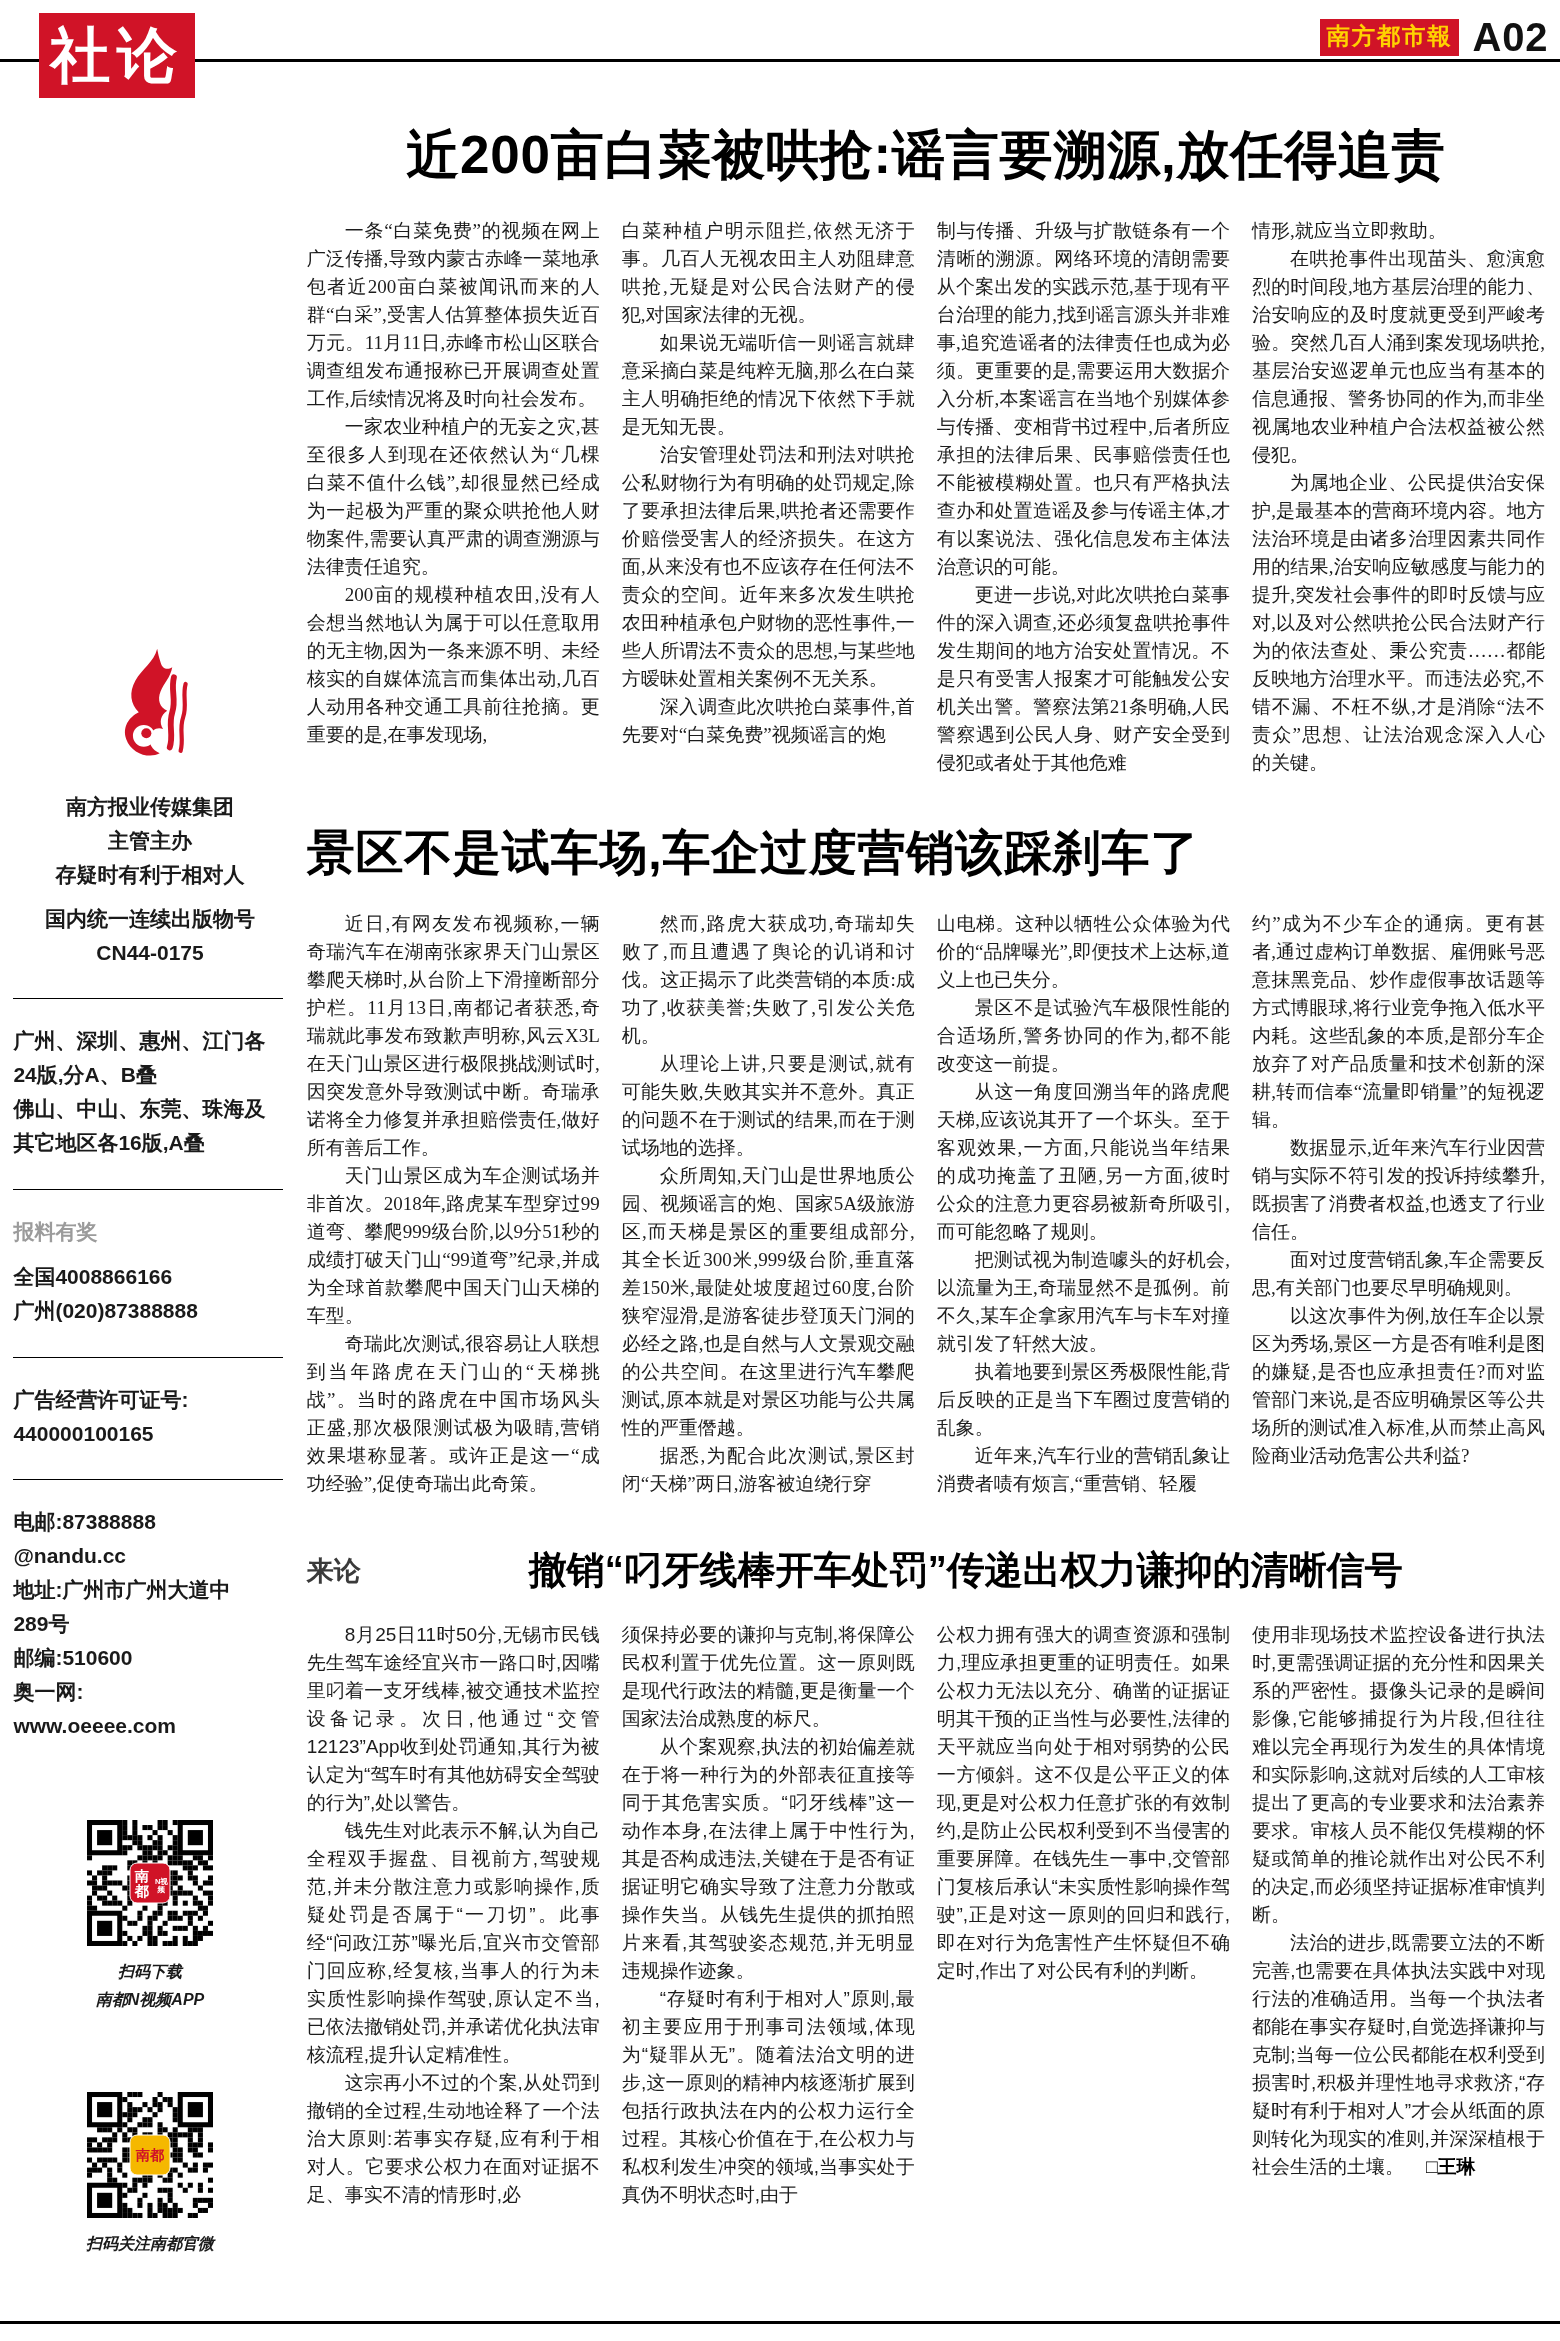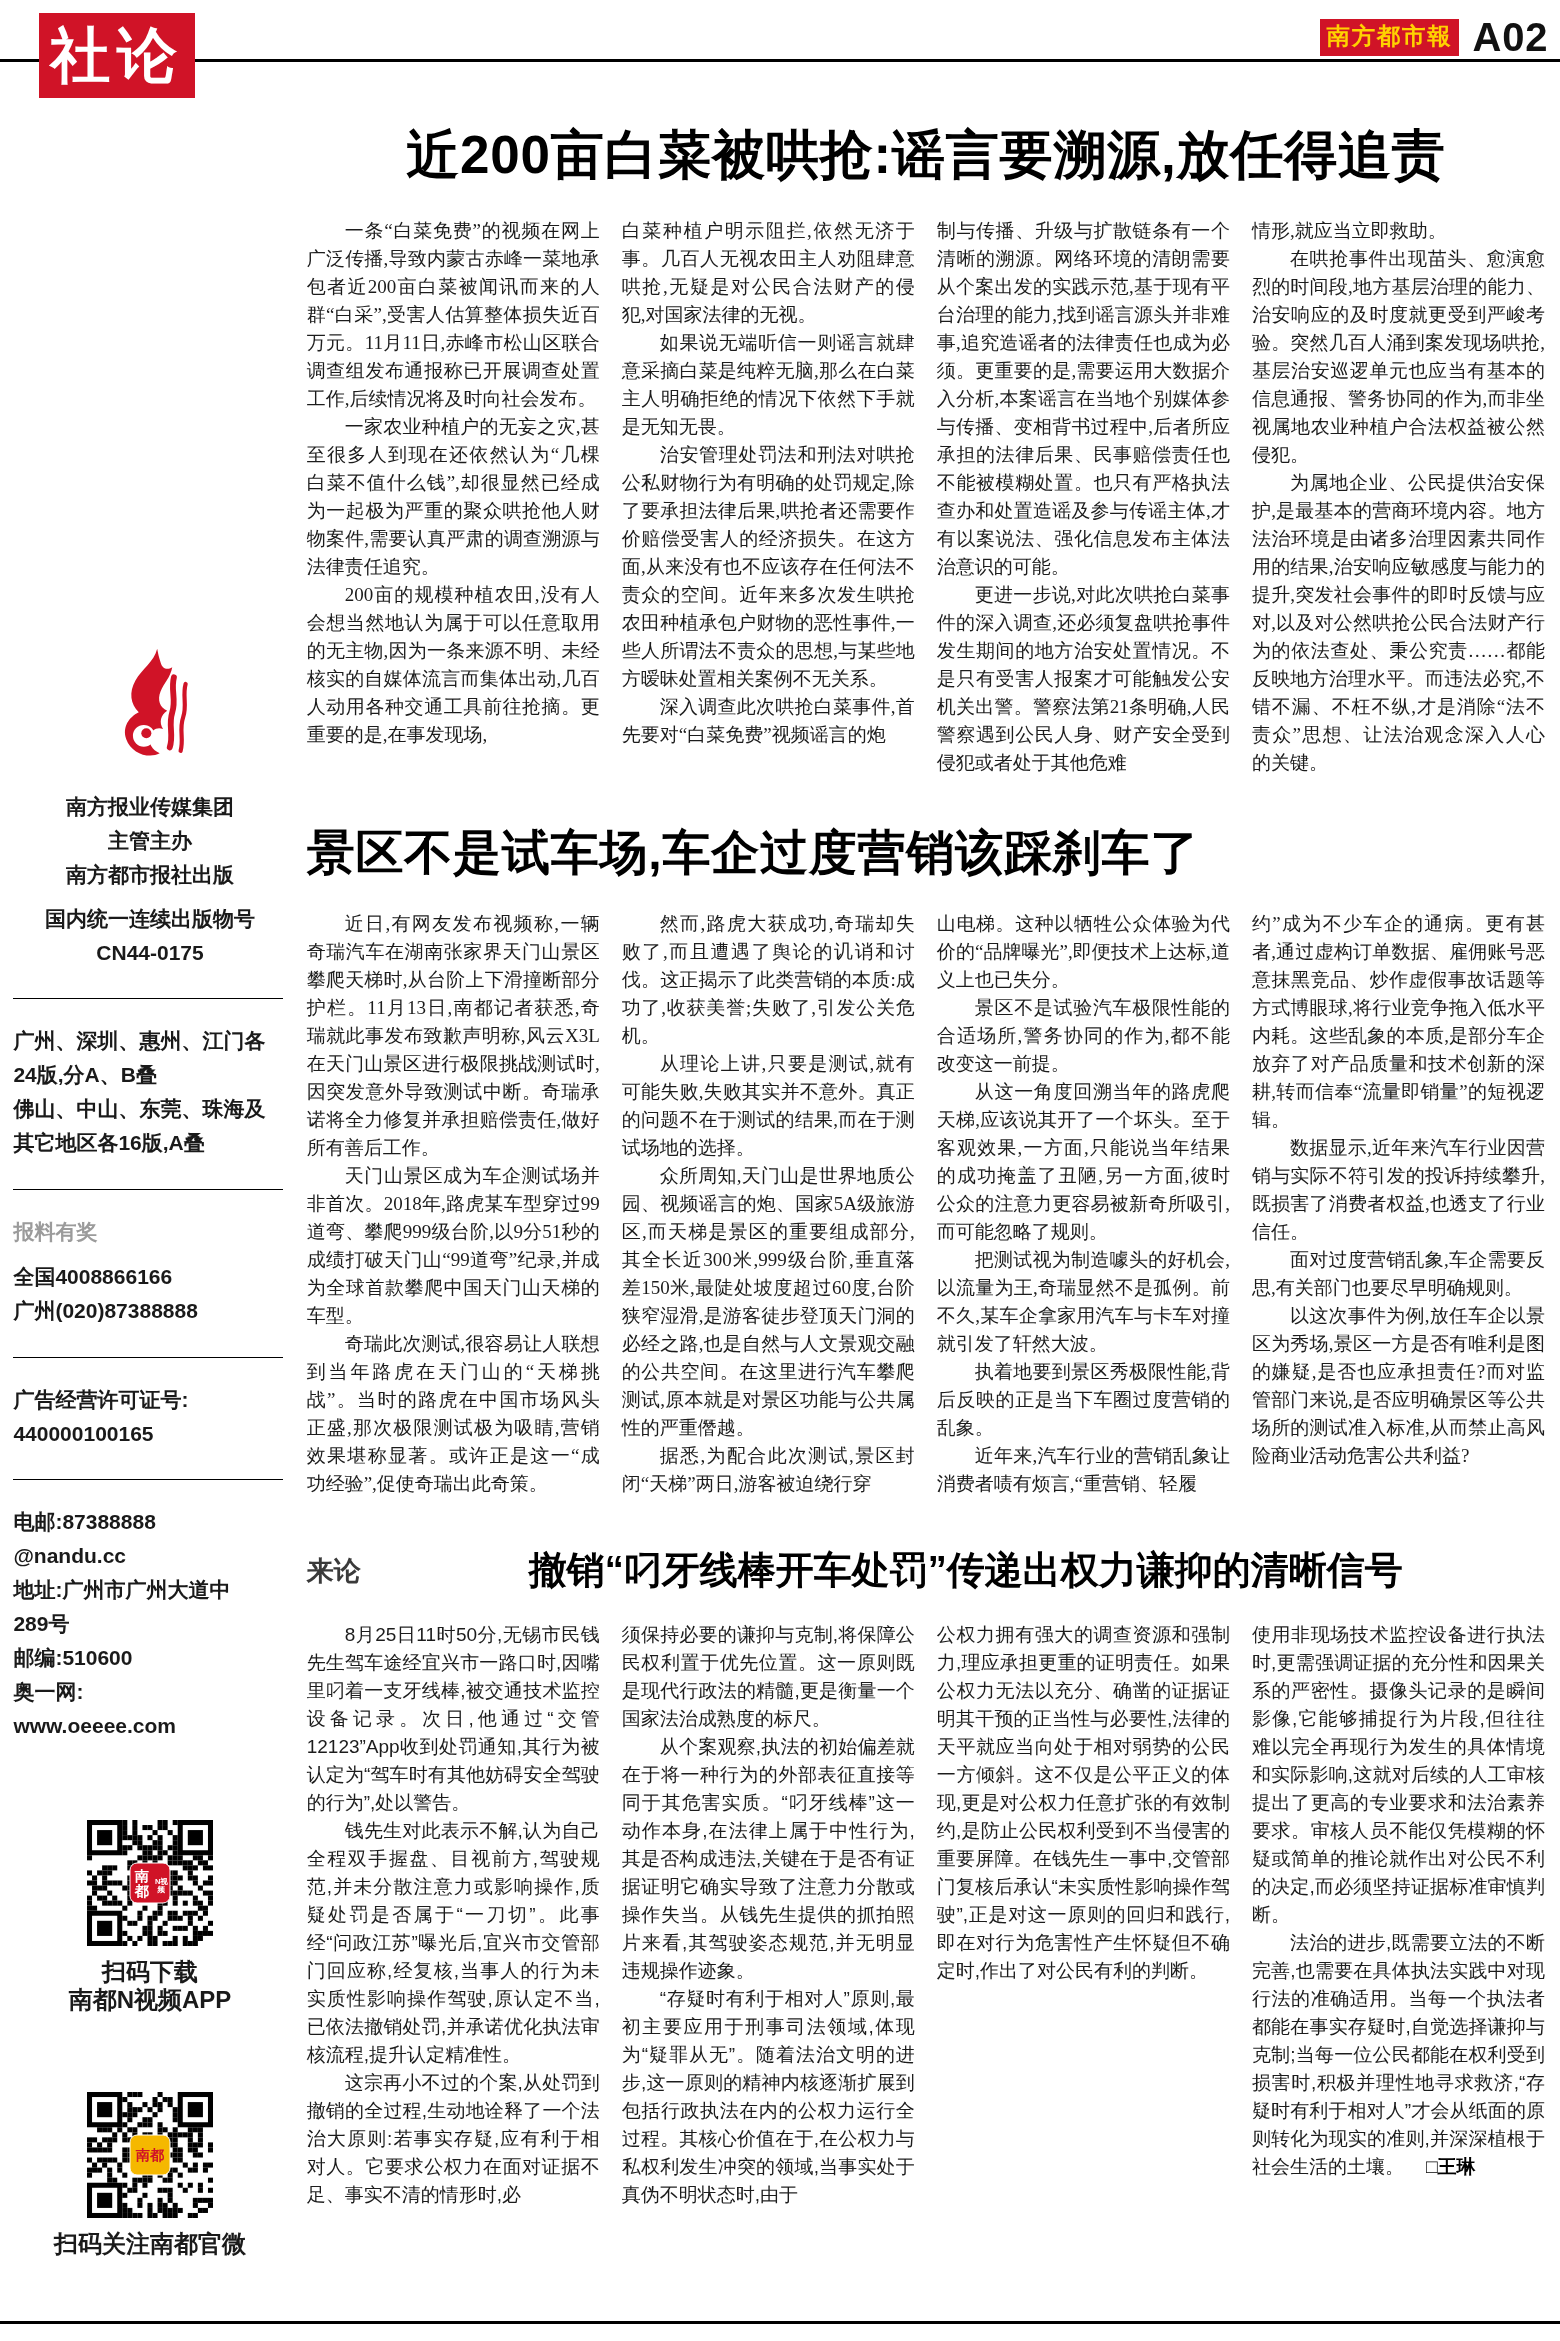--- a/index.html
+++ b/index.html
@@ -31,21 +31,21 @@
   .qr-block{ margin-top:77px; text-align:center; }
   .qr{ position:relative; width:126px; height:126px; margin:0 auto 11.7px; background:#fff; }
   .qr svg{ display:block; }
   .qr-logo{ position:absolute; left:50%; top:50%; transform:translate(-50%,-50%);
          width:39px; height:39px; border-radius:7.5px; display:flex; flex-direction:row;
          align-items:center; justify-content:center; line-height:1; border:1.7px solid #fff; }
   .qr-logo.red{ background:var(--red); color:#fff; }
   .qr-logo.gold{ background:#f5b800; color:var(--red); }
   .qr-logo .big{ font-size:14.2px; font-weight:900; }
   .qr-logo .small{ font-size:7.5px; margin-top:4px; }
-  .qr-caption{ font-size:24px; line-height:28.5px; font-weight:600; }
+  .qr-caption{ font-size:16px; line-height:28.5px; font-weight:600;font-style:italic; }
   
   .main{ flex:1; box-sizing:border-box; padding:0 15px 0 11.7px; }
   .article{ margin:0; }
   .article h1{ margin:0; color:#000; font-weight:900; font-family:"Liberation Sans",sans-serif; }
   .article .cols{ display:flex; gap:22px; }
   .article .col{ flex:1 1 0; text-align:justify; color:var(--body); }
   .article .col p{ margin:0; text-indent:2em; }
   .article .col p.cont{ text-indent:0; }
   .article.serif .col p{ font-family:"Liberation Serif","DejaVu Serif",serif; font-size:19px; line-height:28px; }
   .article.sans  .col p{ font-family:"Liberation Sans",sans-serif; font-size:19px; line-height:28px; }
@@ -78,21 +78,21 @@
         <path fill="var(--red)" d="M60,2 C56,18 42,26 34,40 C26,54 28,68 38,78 C26,84 18,96 23,110 C29,127 50,134 63,127 C54,123 49,115 51,107 C53,99 60,95 67,98 C62,90 64,81 72,76 C63,72 60,63 64,53 C68,43 76,36 78,24 C72,28 66,26 64,18 C62,12 61,7 60,2 Z"></path>
         <circle cx="44" cy="106" r="13" fill="#fff"></circle>
         <circle cx="47" cy="103" r="6" fill="var(--red)"></circle>
         <path d="M80,36 C76,52 83,62 78,78 C73,94 80,104 75,120" stroke="var(--red)" stroke-width="7" fill="none" stroke-linecap="round"></path>
         <path d="M94,44 C90,58 96,70 91,84 C86,98 92,110 88,124" stroke="var(--red)" stroke-width="5" fill="none" stroke-linecap="round"></path>
       </svg>
 
       <div class="pub">
           <div class="pub-line">南方报业传媒集团</div>
           <div class="pub-line">主管主办</div>
-          <div class="pub-line">南方都市报社出版</div>
+          <div class="pub-line">存疑时有利于相对人</div>
         </div>
 
       <div class="issn">
         <div>国内统一连续出版物号</div>
         <div>CN44-0175</div>
       </div>
 
       <hr class="side-rule">
 
       <div class="editions">

